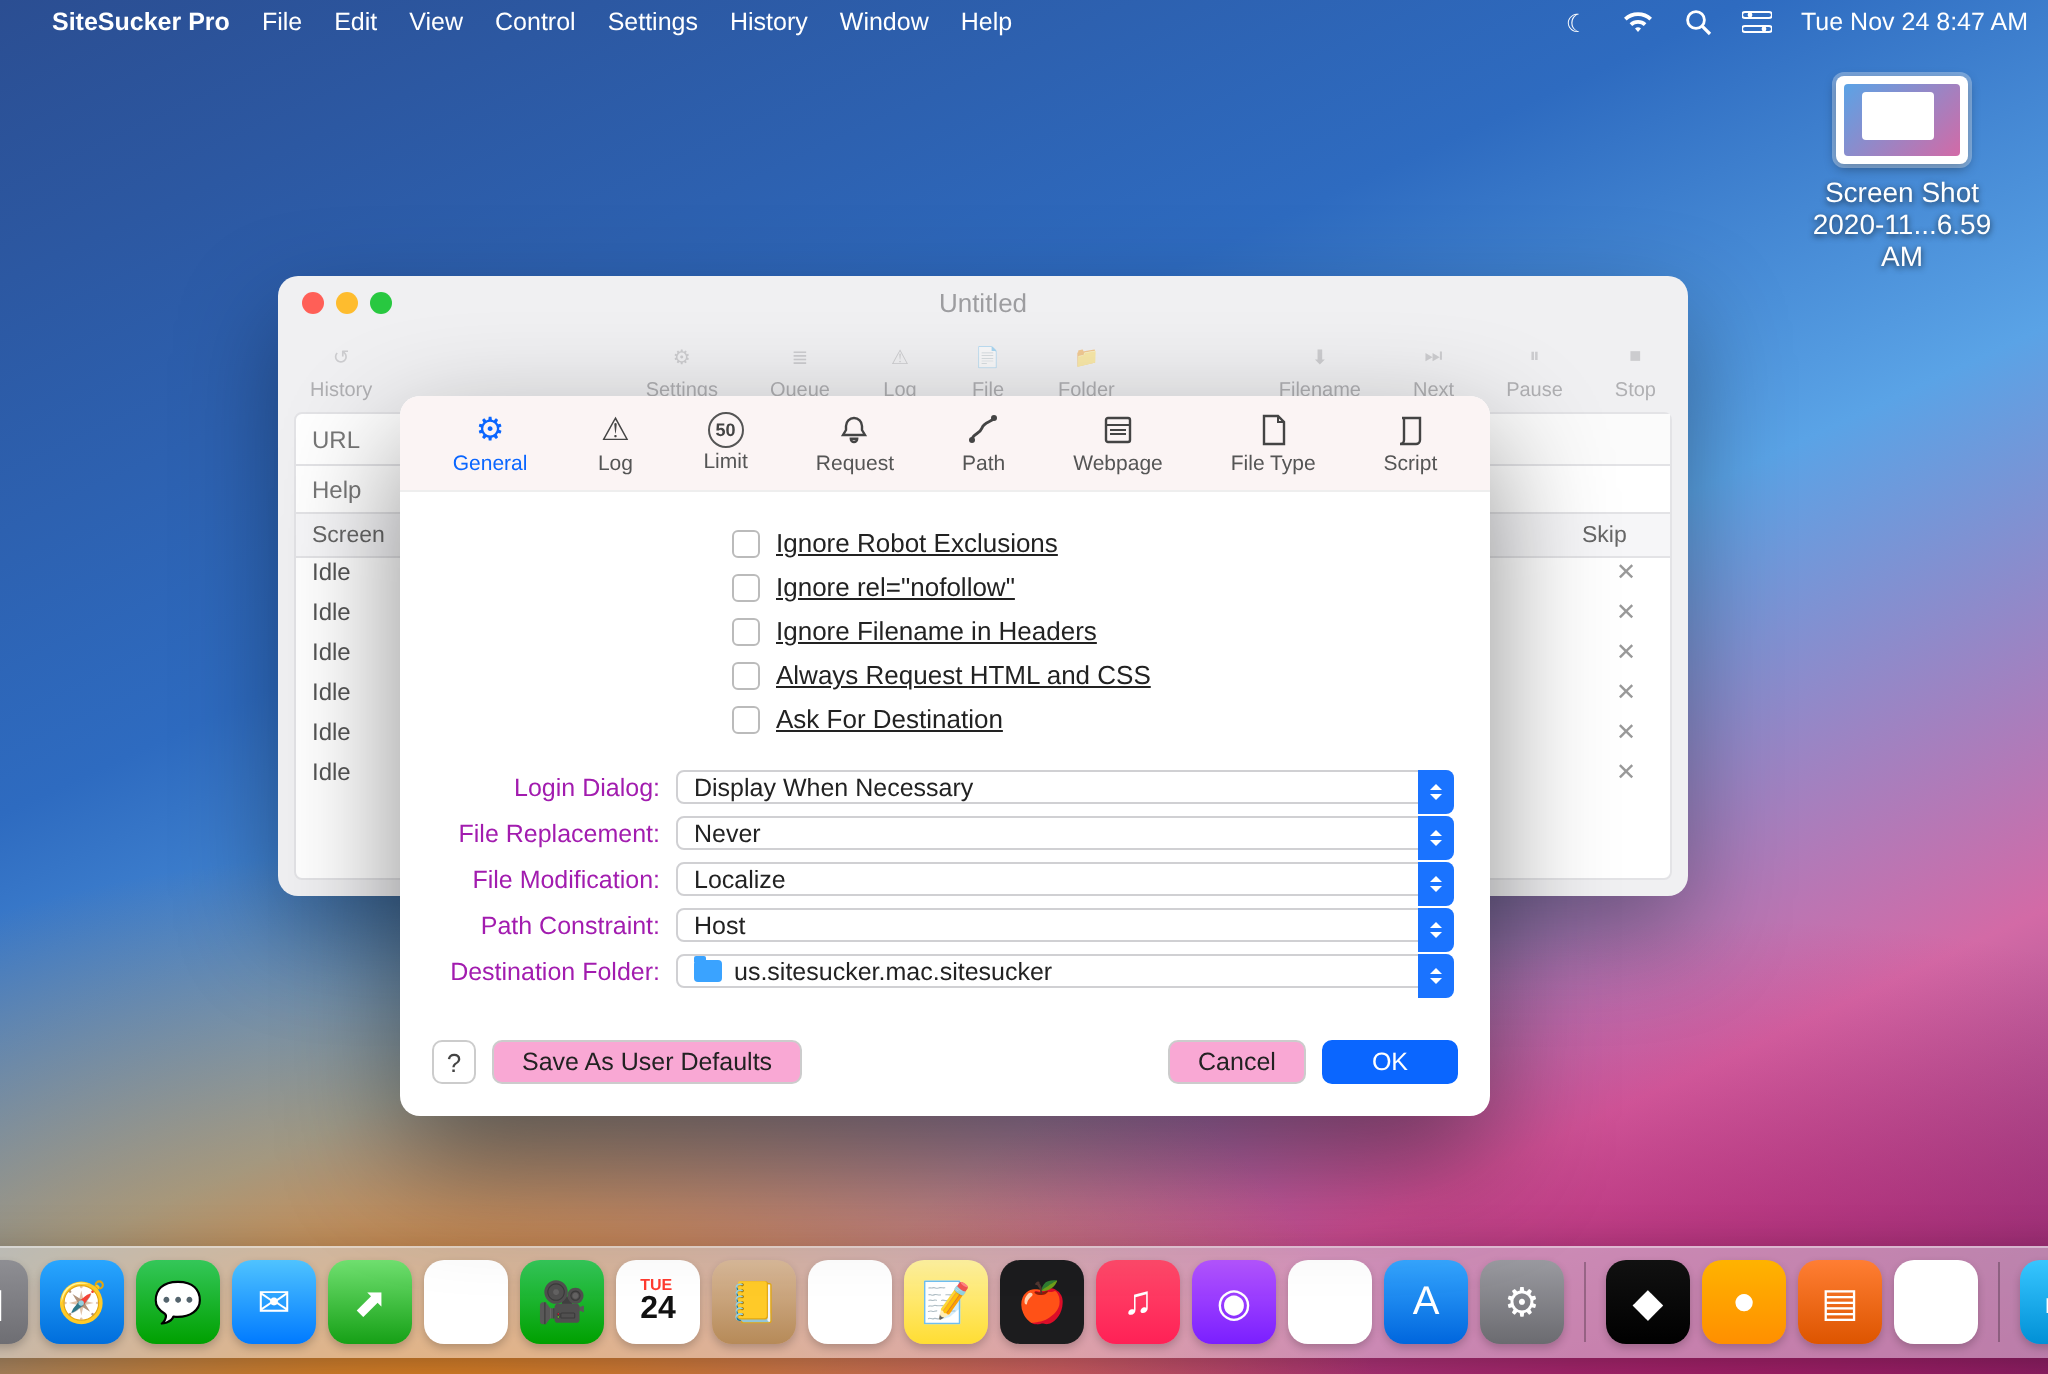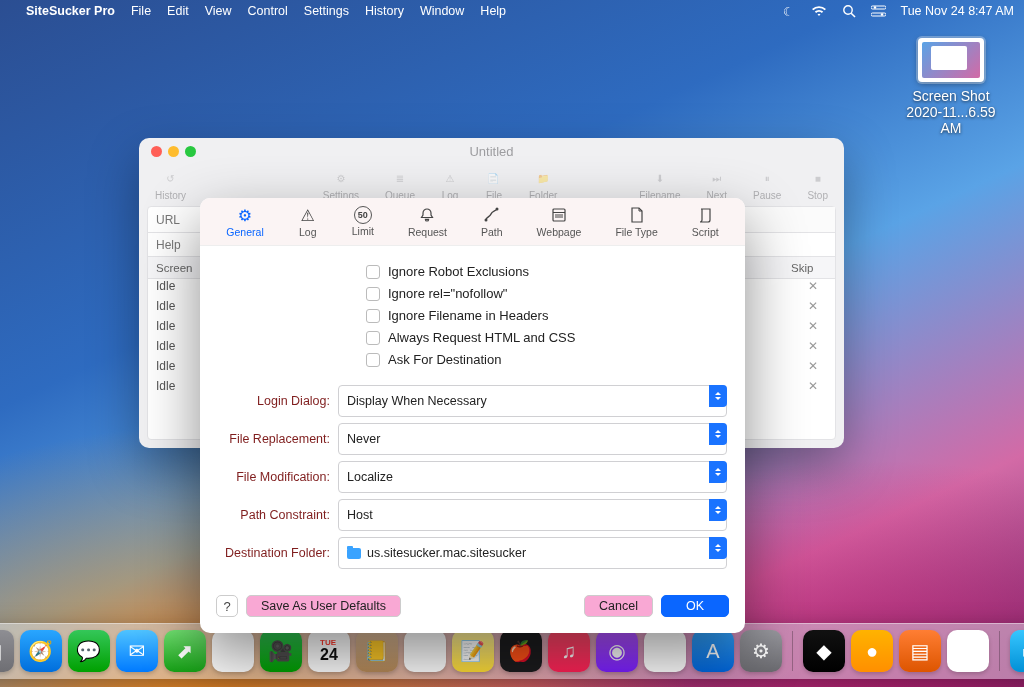--- a/index.html
+++ b/index.html
@@ -60,26 +60,26 @@
           box-shadow:0 24px 60px rgba(0,0,0,.45); z-index:10; }
   .sheet .tabs{ height:48px; background:#fbf4f4; border-bottom:1px solid #eee; border-radius:10px 10px 0 0;
                display:flex; align-items:center; justify-content:center; gap:22px; }
   .sheet .tab{ display:flex; flex-direction:column; align-items:center; gap:1px; font-size:10.5px; color:#555;
                padding:4px 6px; border-radius:6px;}
   .sheet .tab .ic{ width:20px; height:20px; display:flex; align-items:center; justify-content:center; color:#444; font-size:16px;}
   .sheet .tab.active{ color:#0a66ff;}
   .sheet .tab.active .ic{ color:#0a66ff;}
   .sheet .content{ padding:18px 18px 14px; font-size:13px; color:#222;}
   .checks{ padding-left:148px; display:flex; flex-direction:column; gap:7px; margin-bottom:18px;}
-  .checks label{ display:flex; align-items:center; gap:8px; font-size:13px; color:#222;}
+  .checks label{ display:flex; align-items:center; gap:8px; font-size:13px; color:#222;text-decoration:underline;}
   .checks input{ width:14px; height:14px; accent-color:#fff; appearance:none; border:1px solid #bbb; border-radius:3px; background:#fff;}
   .formrow{ display:flex; align-items:center; margin-bottom:6px;}
-  .formrow .flabel{ width:120px; text-align:right; font-size:12.5px; color:#7f1d1d; padding-right:8px;}
+  .formrow .flabel{ width:120px; text-align:right; font-size:12.5px; color:#a21caf; padding-right:8px;}
   .formrow .select{ flex:1; position:relative;}
-  .formrow .select .box{ height:32px; border:1px solid #d0d0d3; border-radius:4px; background:#fff;
+  .formrow .select .box{ height:17px; border:1px solid #d0d0d3; border-radius:4px; background:#fff;
                           display:flex; align-items:center; padding:0 8px; font-size:12.5px;}
   .formrow .select .arrow{ position:absolute; right:0; top:0; width:18px; height:22px; background:#1a73ff;
                             border-radius:0 4px 4px 0; display:flex; flex-direction:column; align-items:center; justify-content:center;}
   .formrow .select .arrow::before{content:"";border:3px solid transparent;border-bottom-color:#fff;margin-bottom:1px;}
   .formrow .select .arrow::after{content:"";border:3px solid transparent;border-top-color:#fff;margin-top:1px;}
   .foldericon{ width:14px; height:11px; background:#3aa3ff; border-radius:2px; margin-right:6px; position:relative;}
   .foldericon::before{content:"";position:absolute;top:-2px;left:0;width:6px;height:3px;background:#3aa3ff;border-radius:1px 1px 0 0;}
   .sheet .btnbar{ display:flex; align-items:center; padding:6px 16px 16px;}
   .sheet .help{ width:22px; height:22px; border:1px solid #ccc; border-radius:5px; display:flex; align-items:center; justify-content:center;
                  font-size:13px; color:#444; margin-right:8px;}

